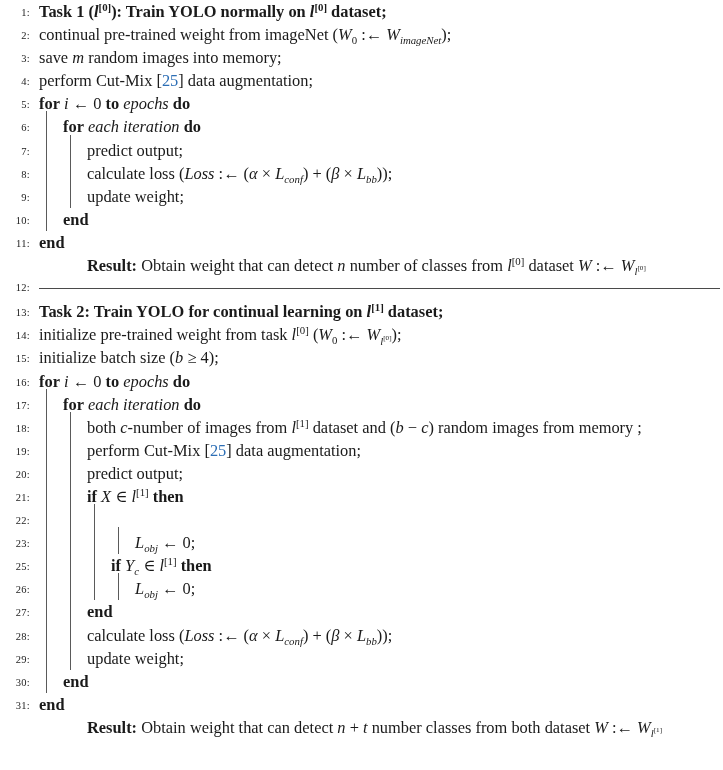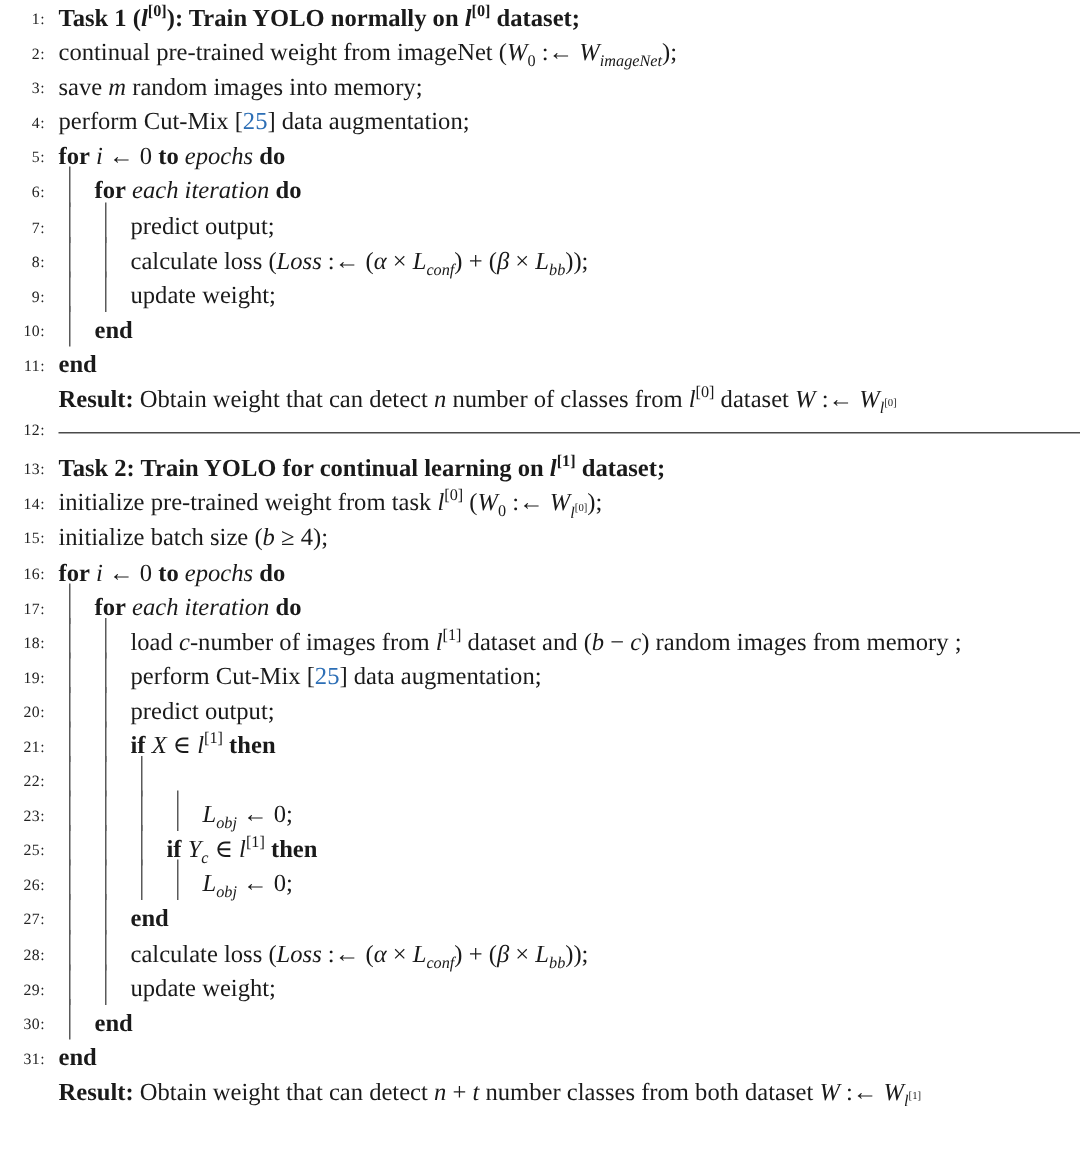--- a/index.html
+++ b/index.html
@@ -78,21 +78,21 @@
     line-height: 0;
   }
   sub .var, sub i { }
   .rule-row { height: 23.1px; display: flex; align-items: center; justify-content: flex-end; }
   .hrule {
     flex: 1 1 auto;
     height: 0;
     border-top: 1.6px solid #4a4a4a;
     margin-right: 3px;
   }
-  .result { font-size: 16.4px; }
+  .result { font-size: 16.4px; margin-left: 48px; }
   .arrow { font-style: normal; }
 </style>
 </head>
 <body>
 
 <div id="algo">
 
   <div class="row">
     <span class="lineno">1:</span>
     <span class="gap"></span>
@@ -197,21 +197,21 @@
 
   <div class="row">
     <span class="lineno">17:</span>
     <span class="gap"></span>
     <span class="body"><span class="ind bar"></span><span class="txt"><b>for</b><i> each iteration </i><b>do</b></span></span>
   </div>
 
   <div class="row">
     <span class="lineno">18:</span>
     <span class="gap"></span>
-    <span class="body"><span class="ind bar"></span><span class="ind bar"></span><span class="txt"><span>load </span><i>c</i><span>-number of images from </span><i>l</i><sup>[1]</sup><span> dataset and (</span><i>b</i><span> − </span><i>c</i><span>) random images from memory ;</span></span></span>
+    <span class="body"><span class="ind bar"></span><span class="ind bar"></span><span class="txt"><span>both </span><i>c</i><span>-number of images from </span><i>l</i><sup>[1]</sup><span> dataset and (</span><i>b</i><span> − </span><i>c</i><span>) random images from memory ;</span></span></span>
   </div>
 
   <div class="row">
     <span class="lineno">19:</span>
     <span class="gap"></span>
     <span class="body"><span class="ind bar"></span><span class="ind bar"></span><span class="txt"><span>perform Cut-Mix [</span><span class="cite">25</span><span>] data augmentation;</span></span></span>
   </div>
 
   <div class="row">
     <span class="lineno">20:</span>

